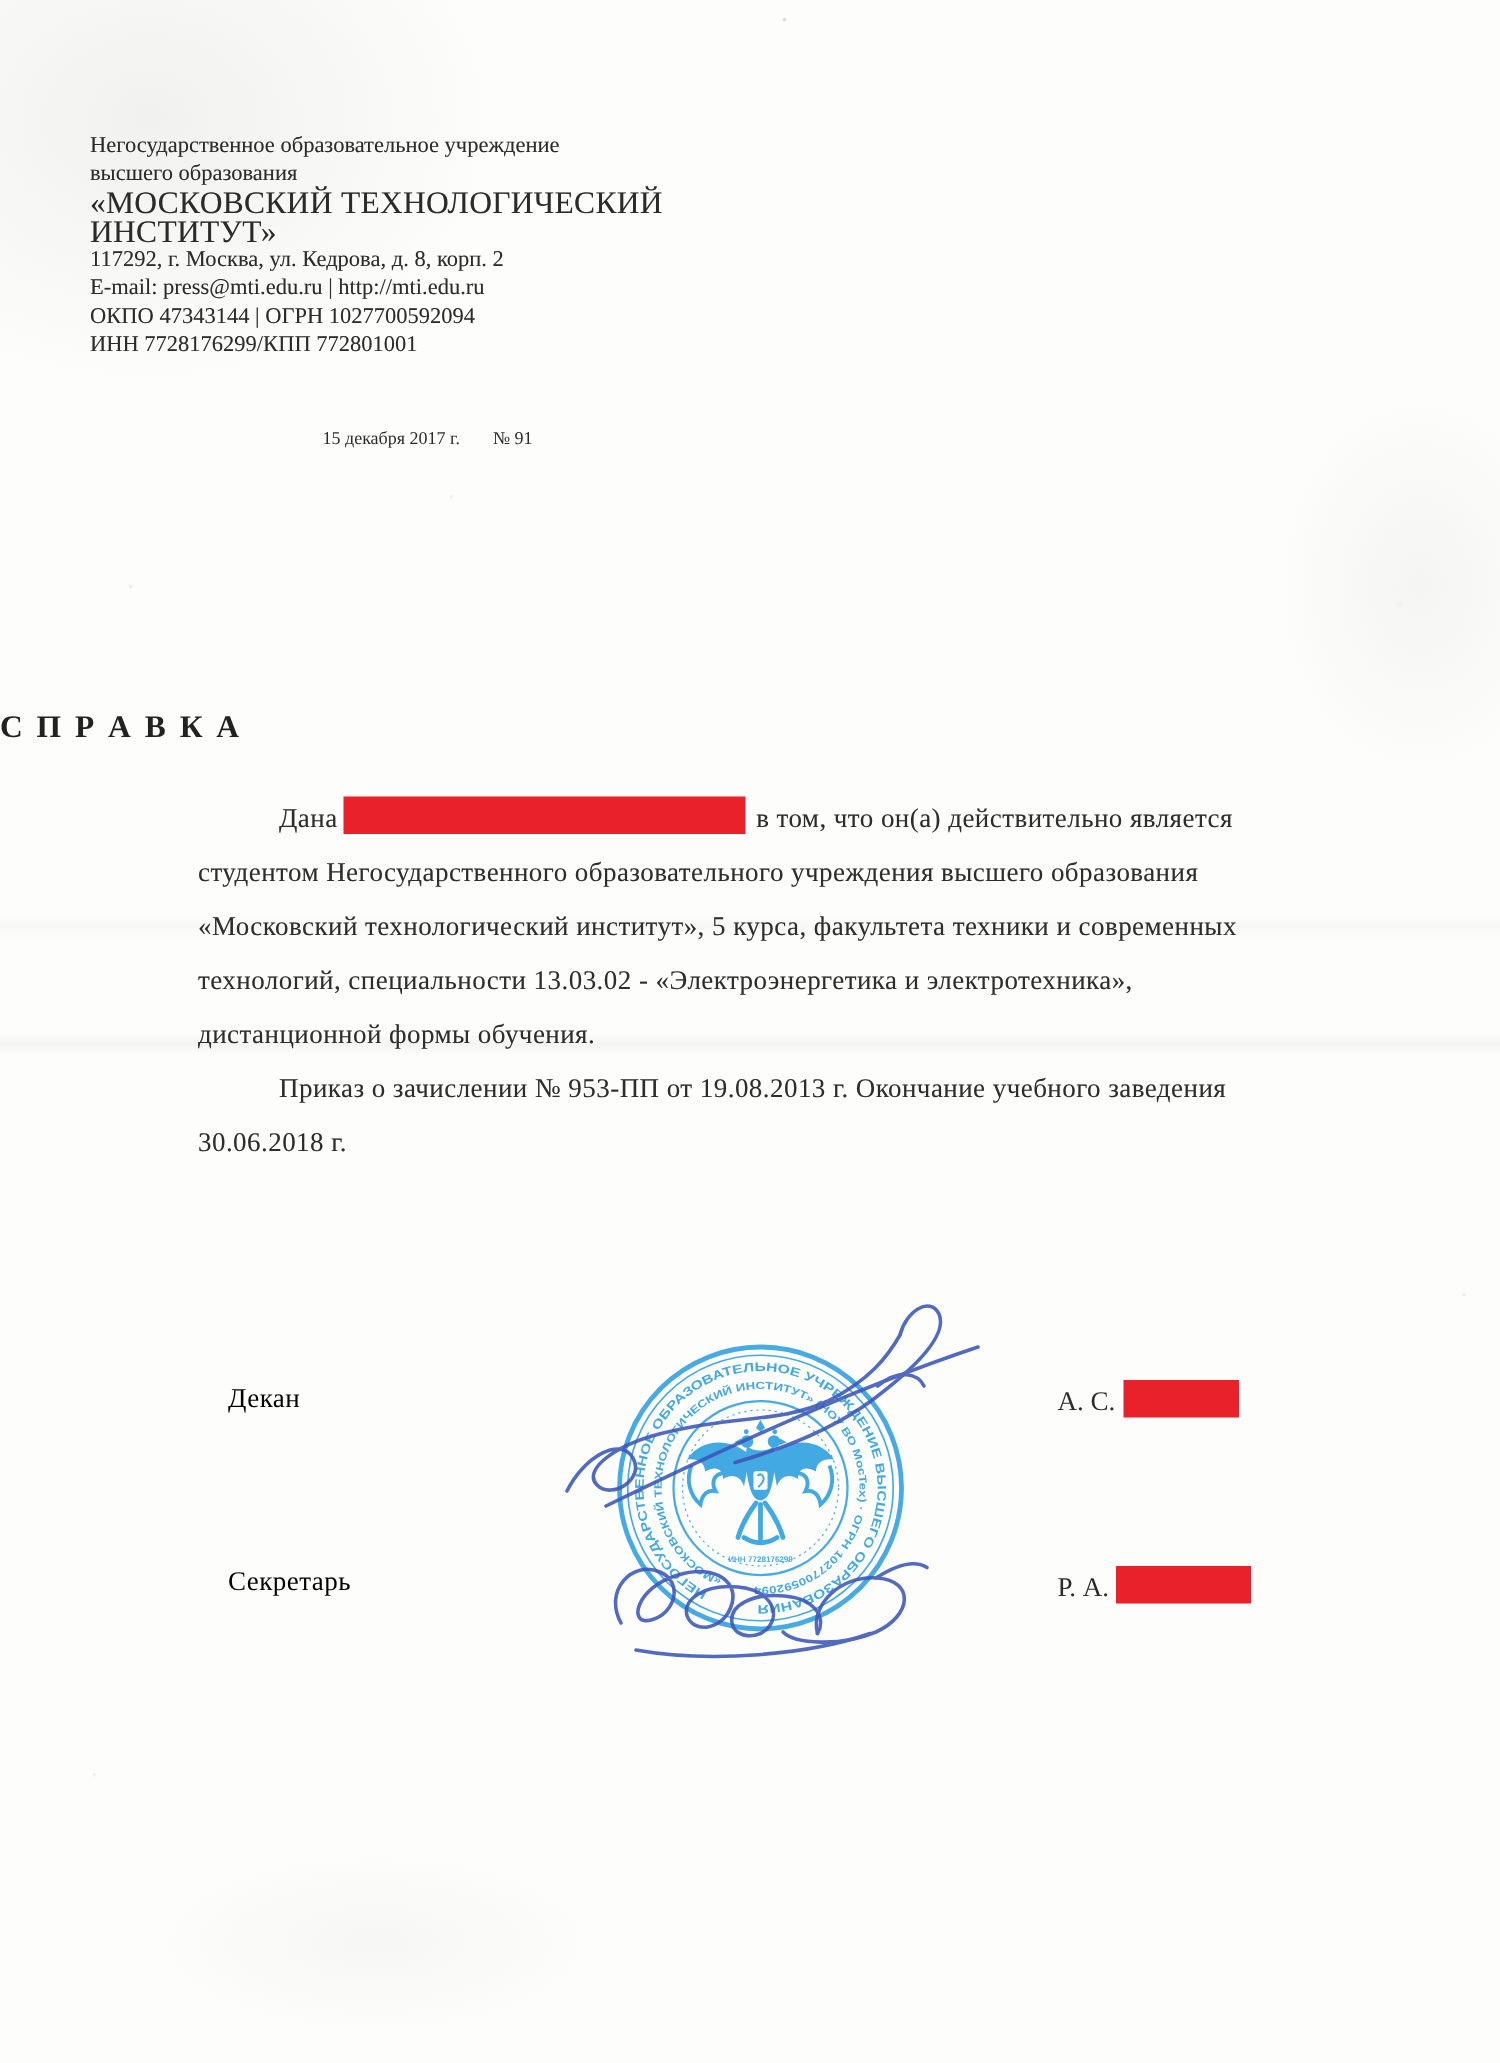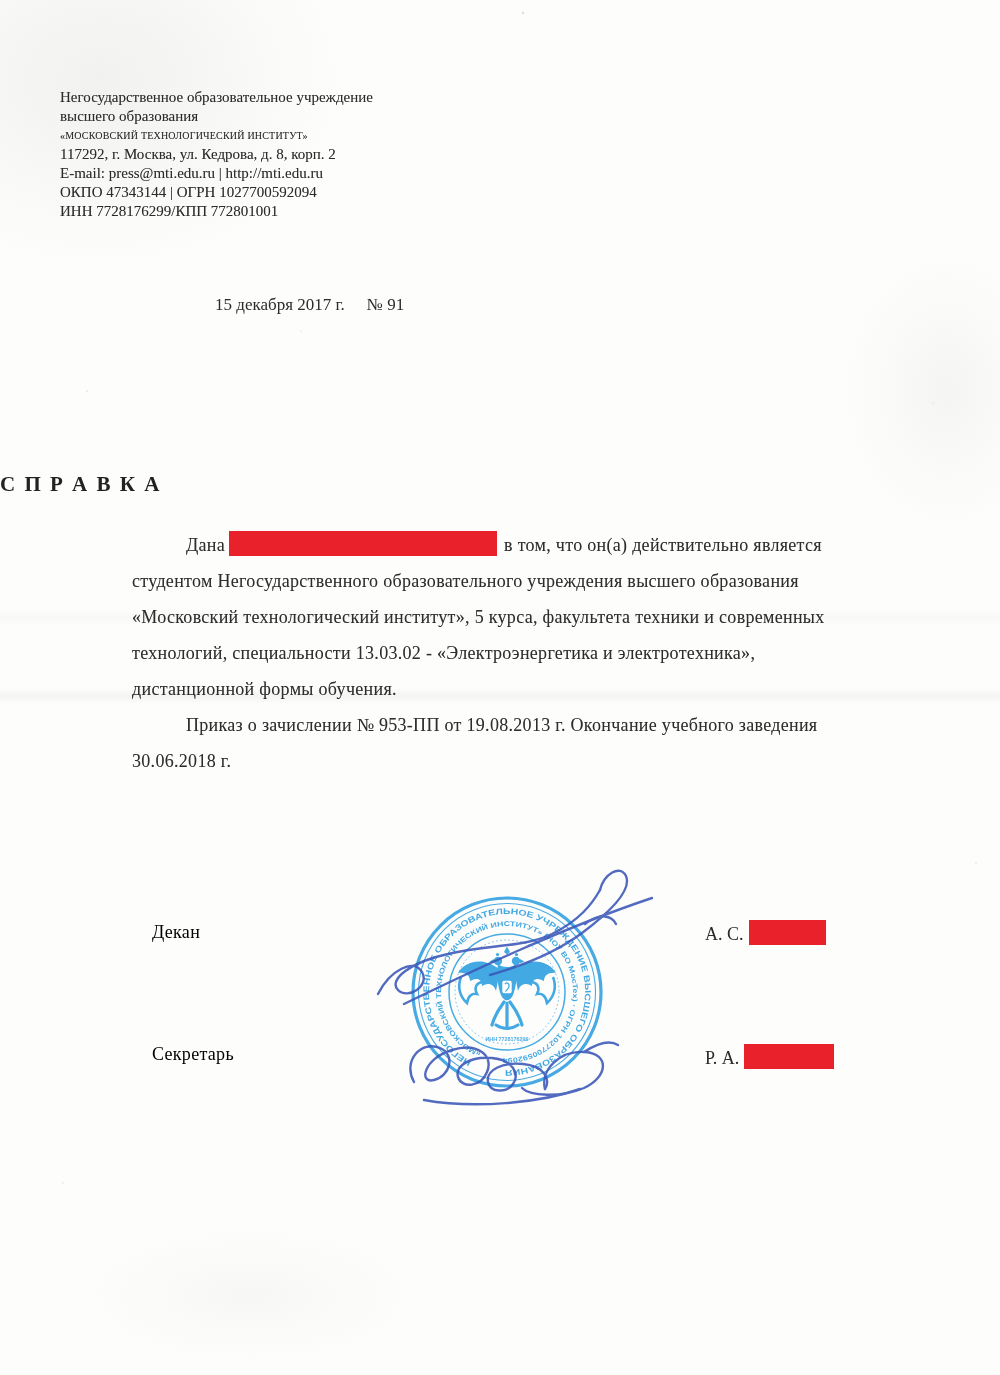--- a/index.html
+++ b/index.html
@@ -23,23 +23,23 @@
     background:linear-gradient(180deg, transparent, rgba(168,165,155,.10) 50%, transparent);}
   .crease-a{top:610px;opacity:.6;}
   .crease-b{top:688px;}
   .specks{position:absolute;left:0;top:0;width:2px;height:2px;border-radius:50%;
     box-shadow:522px 12px 1px rgba(110,110,110,.35), 86px 390px 1px rgba(140,140,140,.22),
       932px 402px 2px rgba(150,150,150,.18), 62px 1182px 1px rgba(140,140,140,.18),
       975px 862px 1px rgba(150,150,150,.22), 300px 330px 1px rgba(150,150,150,.15);}
   
   .letterhead{position:absolute;left:60px;top:88px;width:455px;text-align:left;
     font-size:15px;line-height:19px;color:#2b2b2b;text-shadow:0 0 .4px rgba(0,0,0,.25);}
-  .letterhead .caps{font-size:10px;letter-spacing:.2px;font-family:Liberation Serif, serif;}
+  .letterhead .caps{font-size:21px;letter-spacing:.2px;font-family:Liberation Serif, serif;}
   
-  .dateline{position:absolute;left:215px;top:295px;font-size:17px;color:#2b2b2b;}
+  .dateline{position:absolute;left:215px;top:285px;font-size:12px;color:#2b2b2b;}
   .dateline .num{margin-left:22px;}
   
   .doc-title{position:absolute;left:0;top:472px;width:968px;text-align:left;
     font-size:21px;font-weight:bold;letter-spacing:2px;color:#222;}
   
   .body-text{position:absolute;left:112px;top:527px;width:740px;
     font-size:18px;line-height:36px;letter-spacing:.3px;color:#2d2d2d;
     text-shadow:0 0 .4px rgba(0,0,0,.2);margin-left:20px;}
   .body-text p{margin:0;text-indent:54px;}
   .redaction{display:inline-block;background:#e8212a;vertical-align:-5px;}

